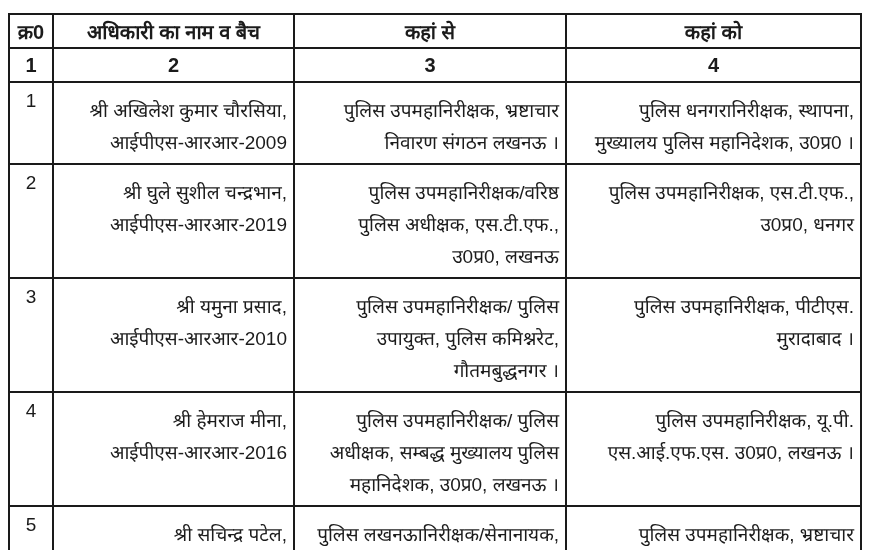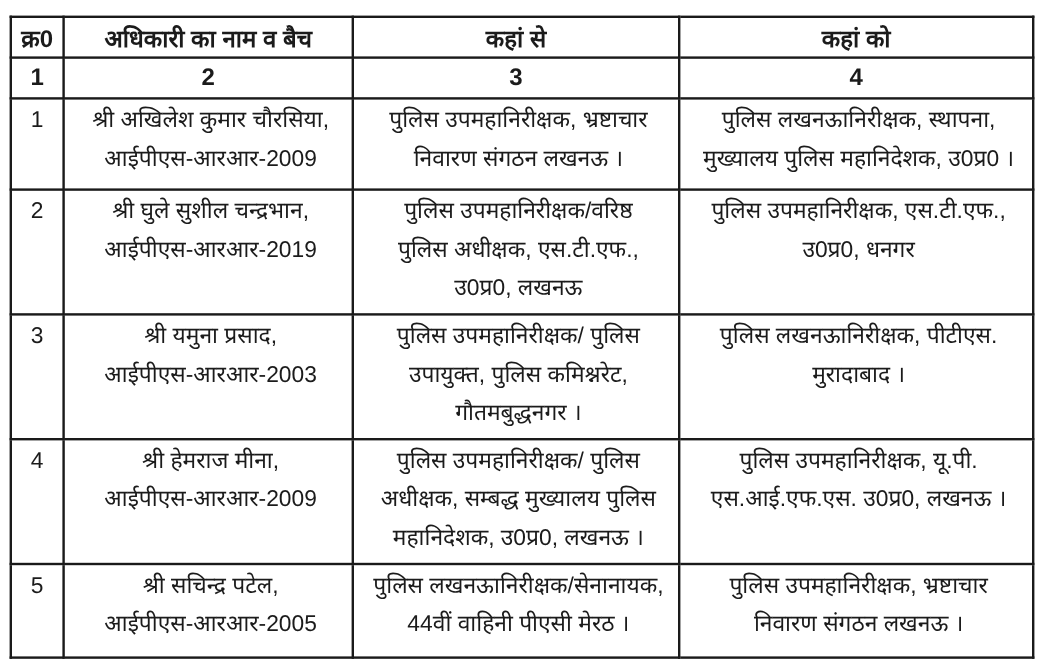--- a/index.html
+++ b/index.html
@@ -34,22 +34,22 @@
     font-weight: bold;
     font-size: 20px;
     text-align: center;
     vertical-align: middle;
     padding: 2px 4px;
   }
   td {
     font-size: 19px;
     line-height: 32px;
     vertical-align: top;
-    text-align: center;
-    padding: 2px 6px 4px 10px;
+    text-align: right;
+    padding: 12px 6px 4px 10px;
     white-space: pre-line;
   }
   td.sno {
     text-align: center;
     padding: 2px 2px;
   }
   tr.hrow   { height: 34px; }
   tr.numrow { height: 34px; }
   tr.r1 { height: 76px; }
   tr.r2 { height: 98px; }
@@ -86,47 +86,47 @@
         <th>4</th>
       </tr>
     </thead>
     <tbody>
       <tr class="r1">
         <td class="sno">1</td>
         <td>श्री अखिलेश कुमार चौरसिया,
 आईपीएस-आरआर-2009</td>
         <td>पुलिस उपमहानिरीक्षक, भ्रष्टाचार
 निवारण संगठन लखनऊ ।</td>
-        <td>पुलिस लखनऊानिरीक्षक, स्थापना,
+        <td>पुलिस धनगरानिरीक्षक, स्थापना,
 मुख्यालय पुलिस महानिदेशक, उ0प्र0 ।</td>
       </tr>
       <tr class="r2">
         <td class="sno">2</td>
         <td>श्री घुले सुशील चन्द्रभान,
 आईपीएस-आरआर-2019</td>
         <td>पुलिस उपमहानिरीक्षक/वरिष्ठ
 पुलिस अधीक्षक, एस.टी.एफ.,
 उ0प्र0, लखनऊ</td>
         <td>पुलिस उपमहानिरीक्षक, एस.टी.एफ.,
 उ0प्र0, धनगर</td>
       </tr>
       <tr class="r3">
         <td class="sno">3</td>
         <td>श्री यमुना प्रसाद,
-आईपीएस-आरआर-2003</td>
+आईपीएस-आरआर-2010</td>
         <td>पुलिस उपमहानिरीक्षक/ पुलिस
 उपायुक्त, पुलिस कमिश्नरेट,
 गौतमबुद्धनगर ।</td>
-        <td>पुलिस लखनऊानिरीक्षक, पीटीएस.
+        <td>पुलिस उपमहानिरीक्षक, पीटीएस.
 मुरादाबाद ।</td>
       </tr>
       <tr class="r4">
         <td class="sno">4</td>
         <td>श्री हेमराज मीना,
-आईपीएस-आरआर-2009</td>
+आईपीएस-आरआर-2016</td>
         <td>पुलिस उपमहानिरीक्षक/ पुलिस
 अधीक्षक, सम्बद्ध मुख्यालय पुलिस
 महानिदेशक, उ0प्र0, लखनऊ ।</td>
         <td>पुलिस उपमहानिरीक्षक, यू.पी.
 एस.आई.एफ.एस. उ0प्र0, लखनऊ ।</td>
       </tr>
       <tr class="r5">
         <td class="sno">5</td>
         <td>श्री सचिन्द्र पटेल,
 आईपीएस-आरआर-2005</td>

